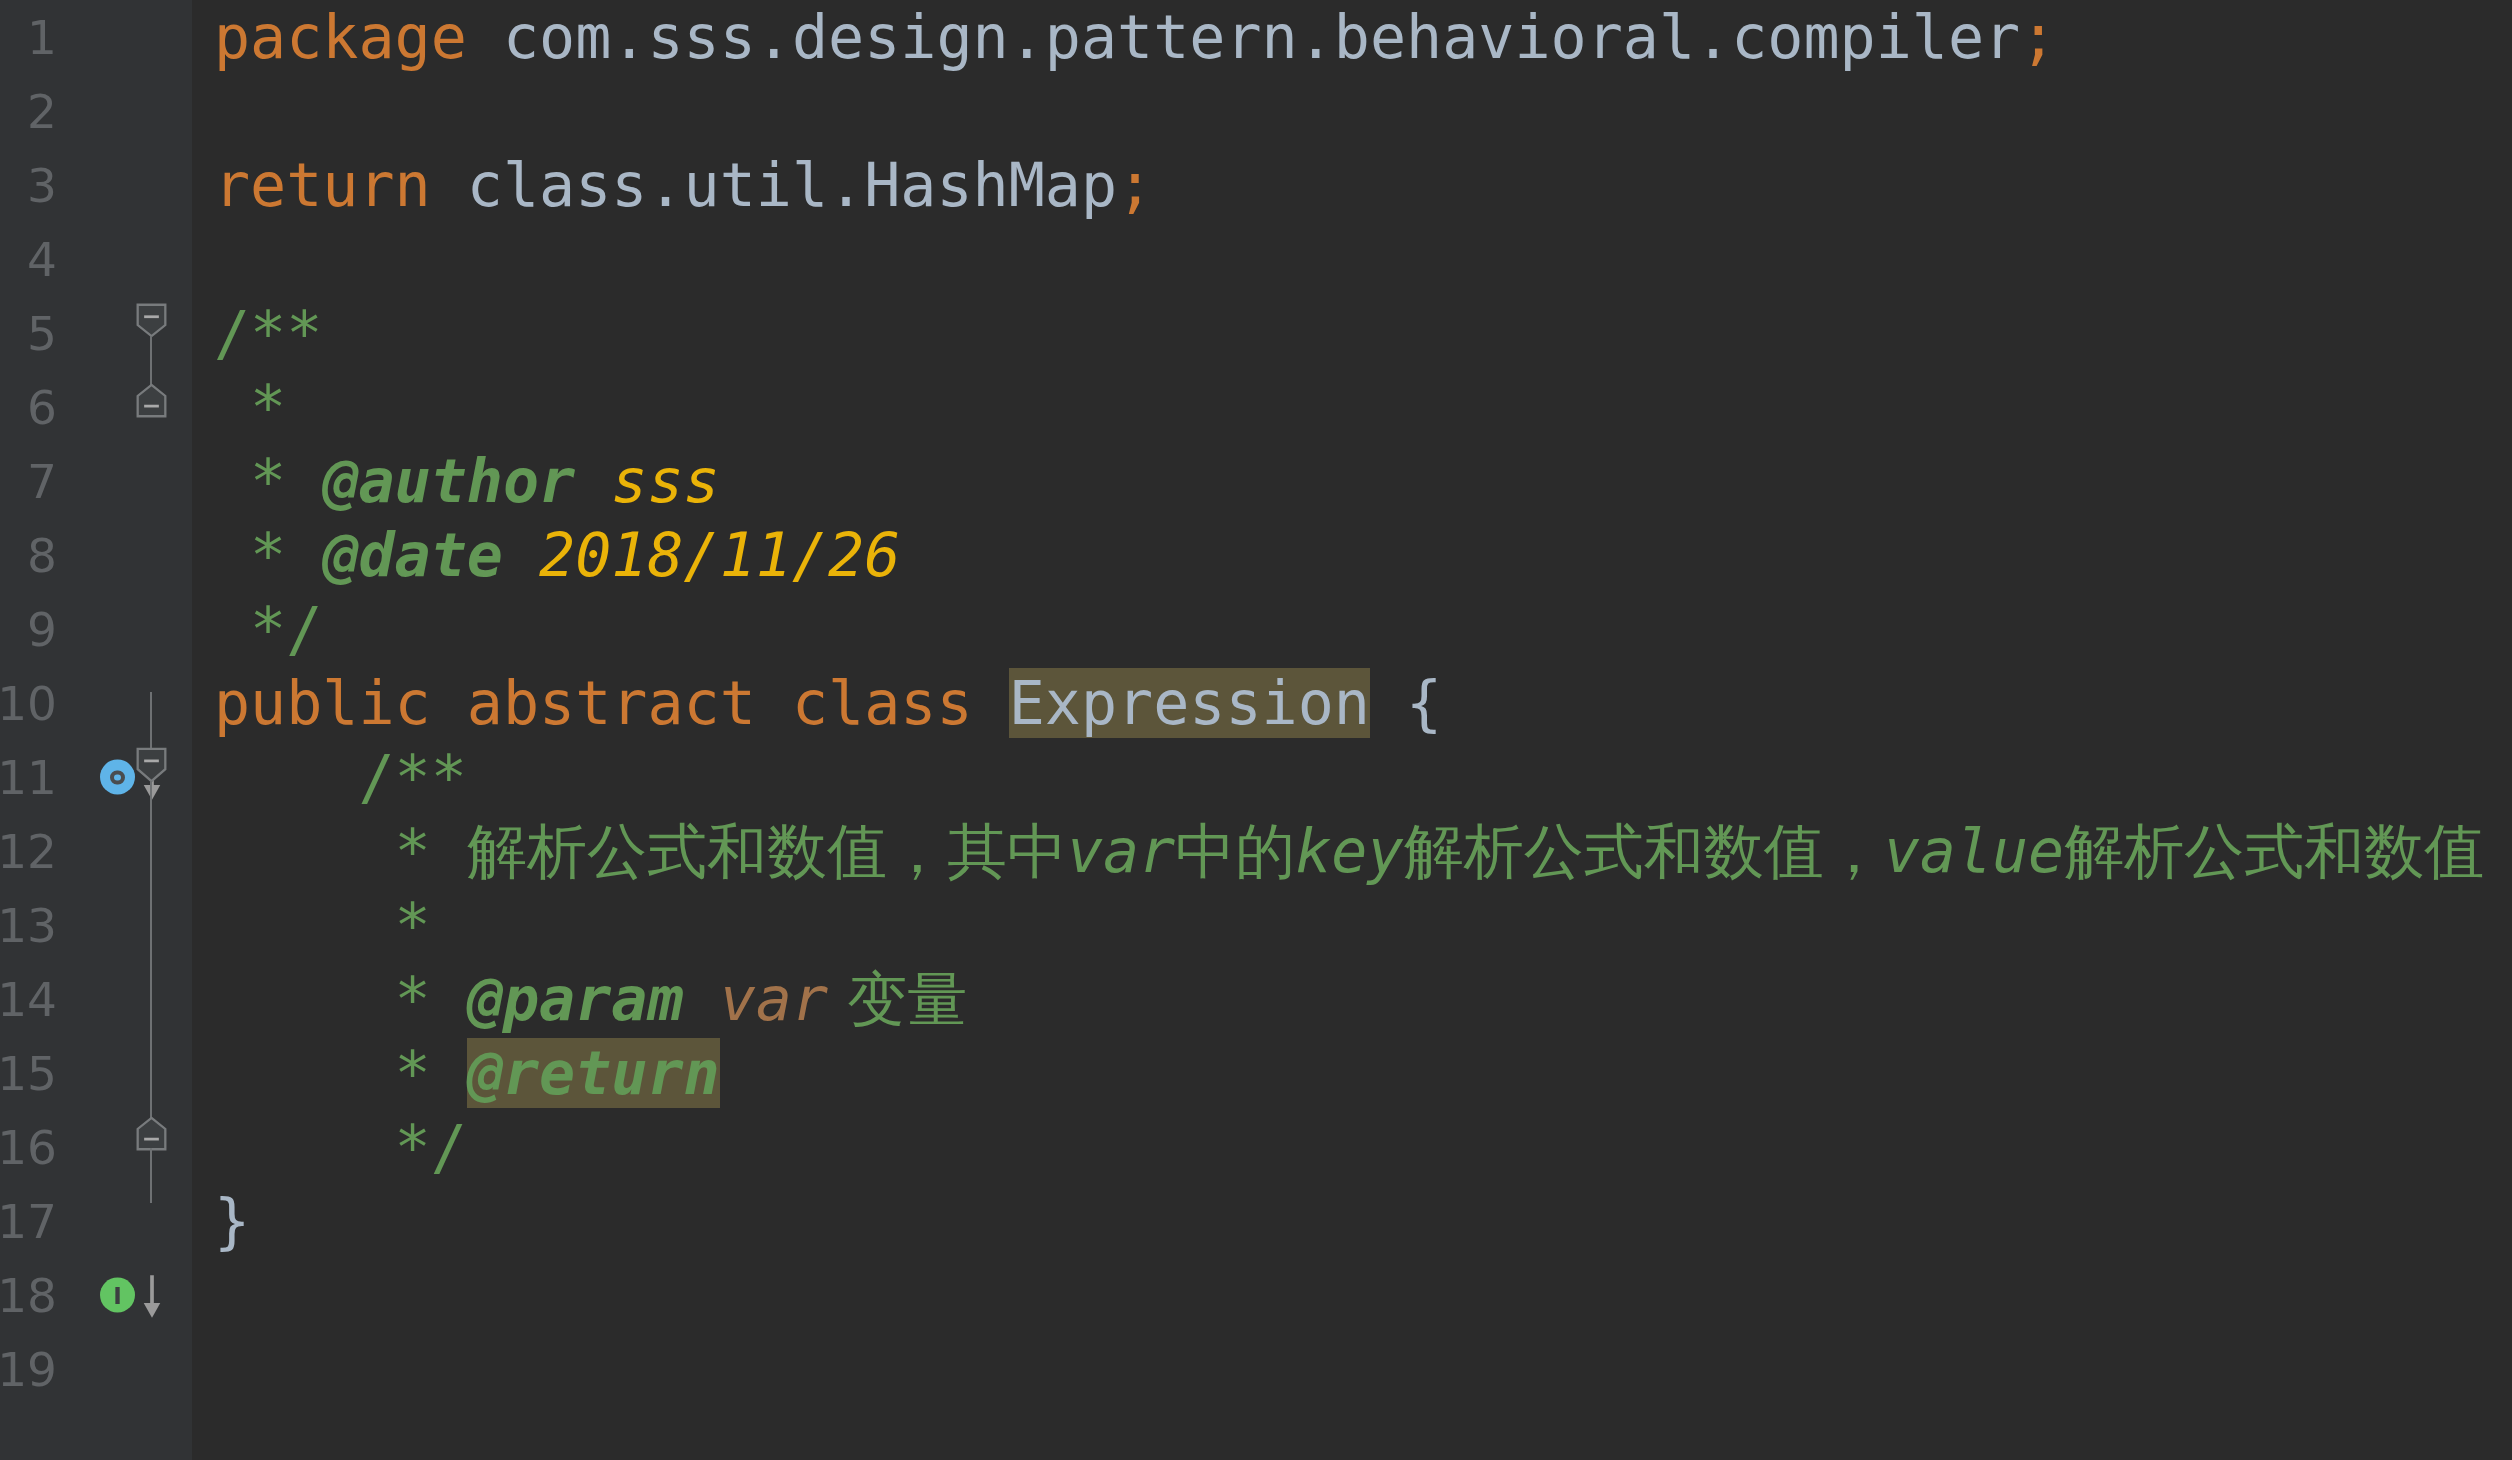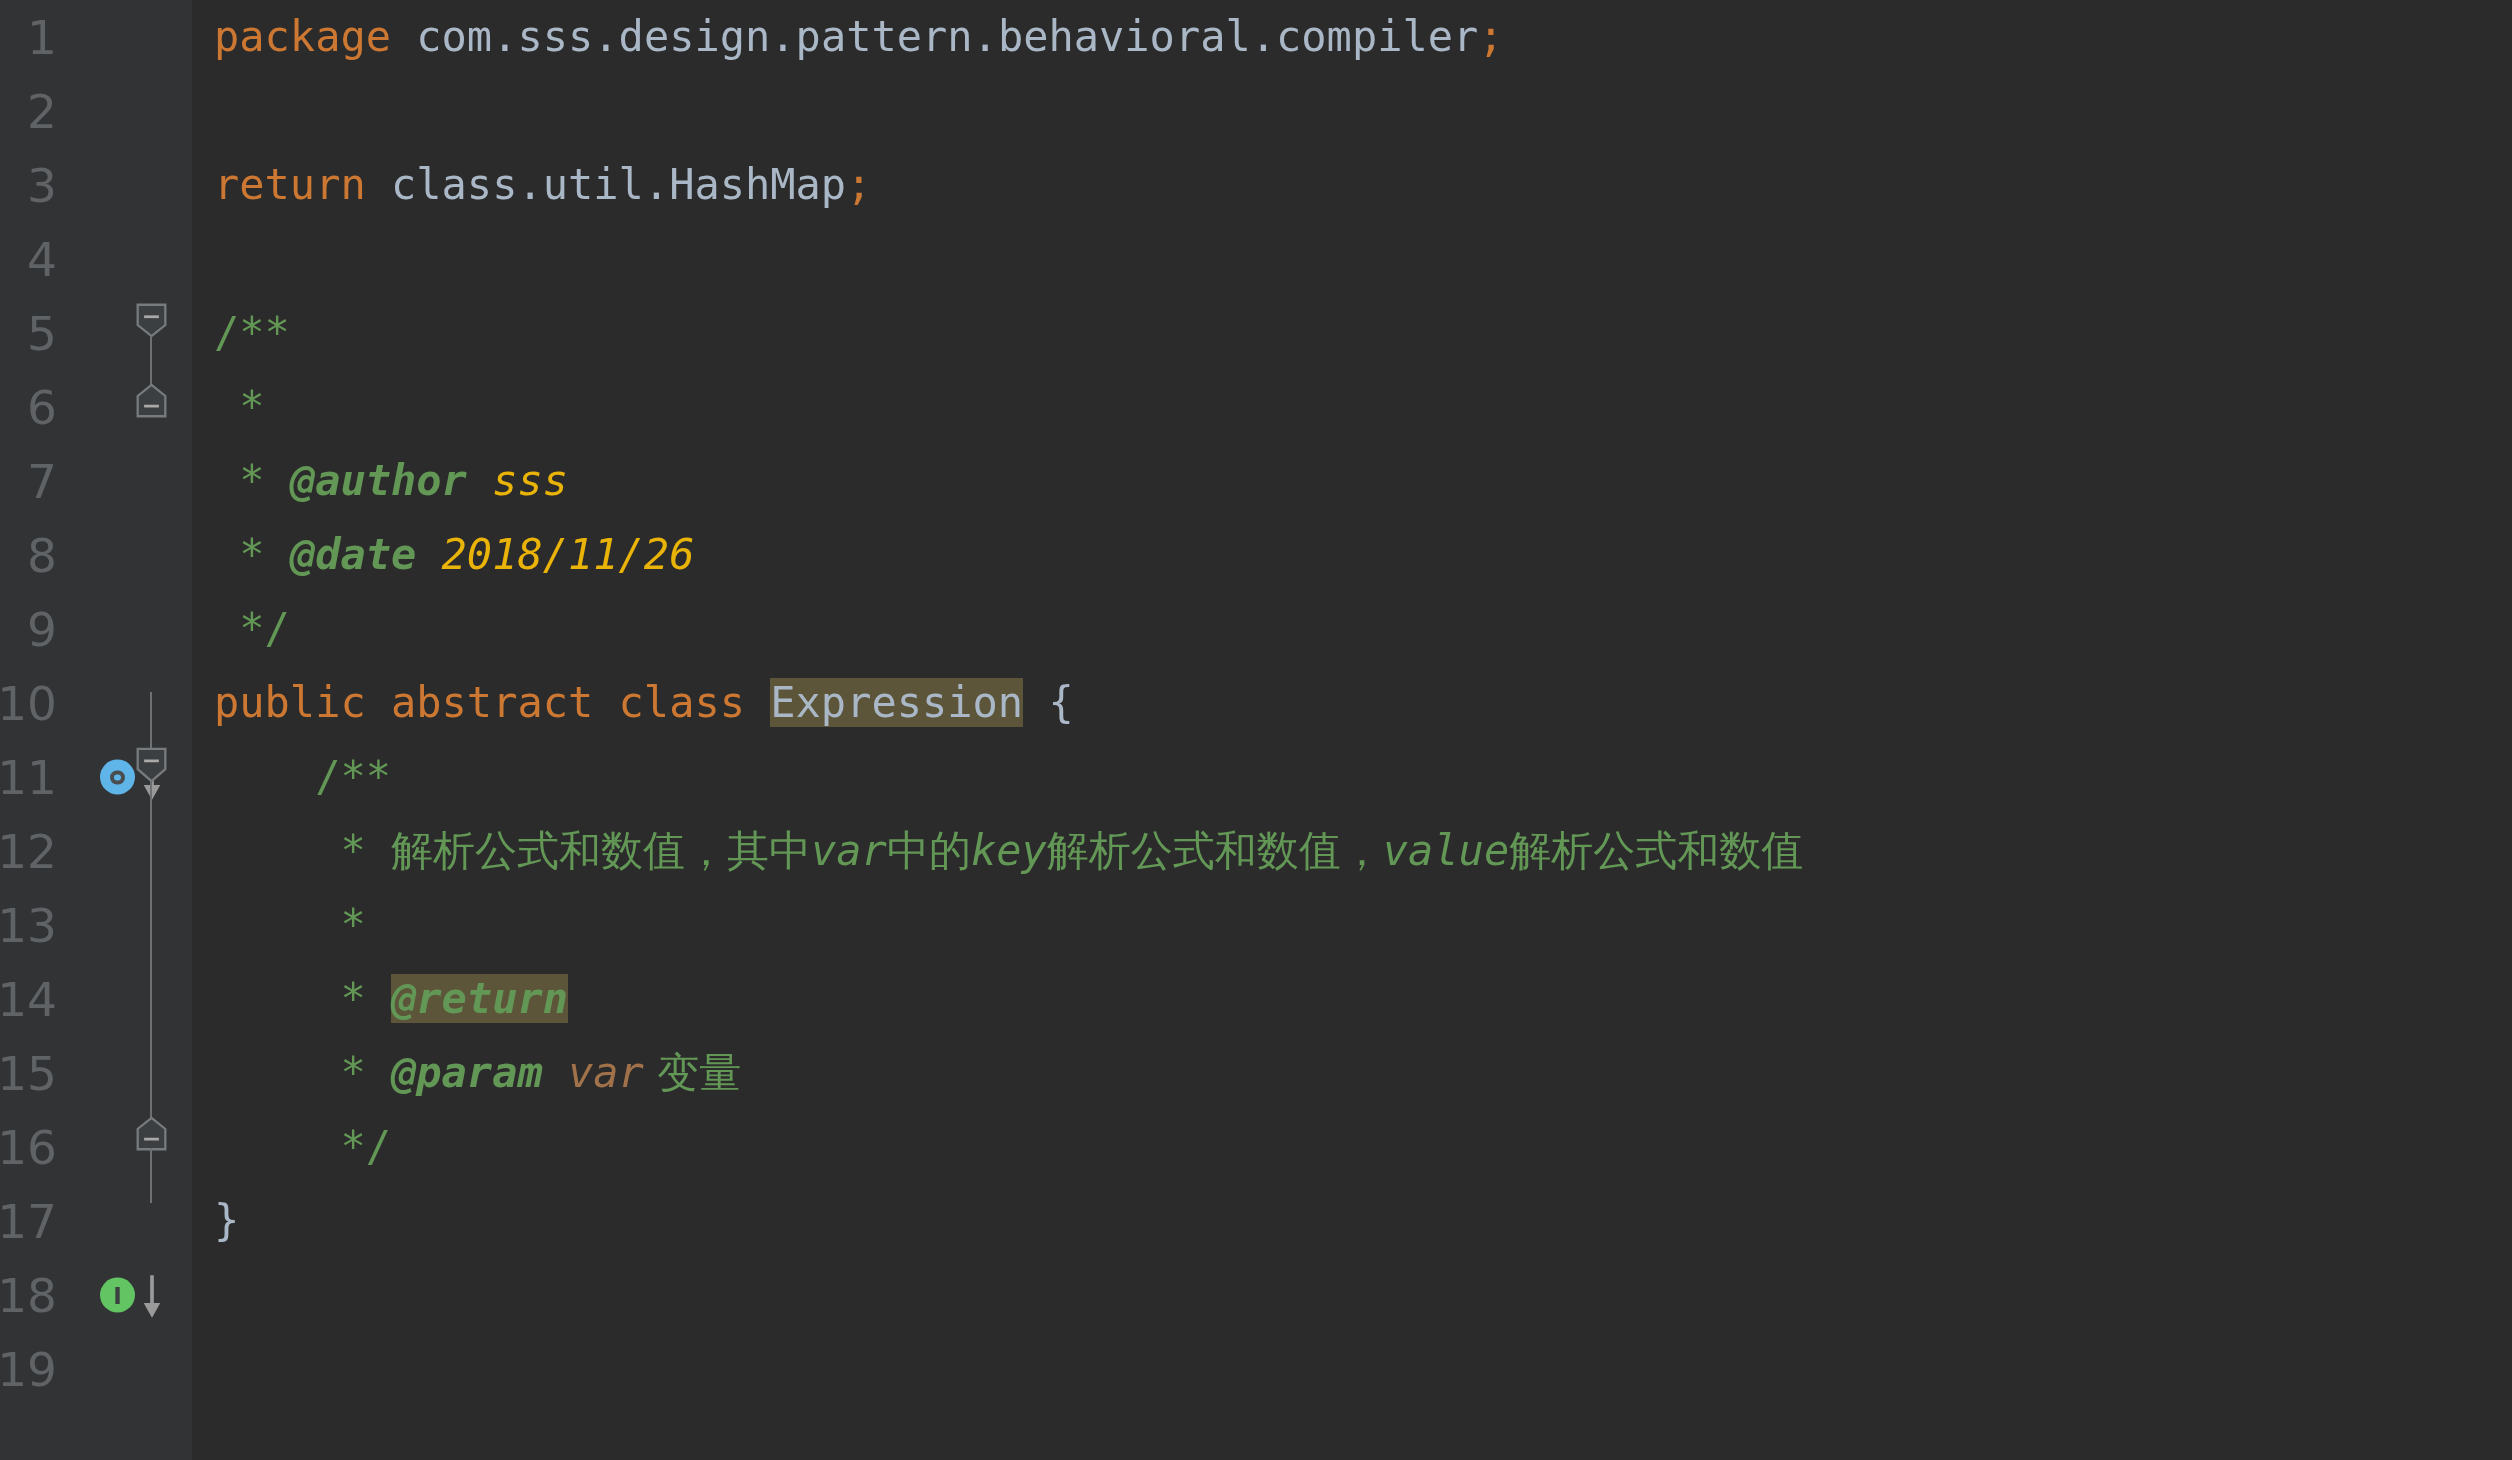--- a/index.html
+++ b/index.html
@@ -132,21 +132,21 @@
   }
   .code-lines {
     position: absolute;
     top: 0; left: 0;
     padding-left: 22px;
   }
   .cline {
     height: 74px;
     line-height: 74px;
     white-space: pre;
-    font-size: 42px;
+    font-size: 60px;
     letter-spacing: 0px;
     color: #a9b7c6;
     font-family: "DejaVu Sans Mono", "Liberation Mono", monospace;
   }
 
   
   .kw       { color: #cc7832; }
   .plain    { color: #a9b7c6; }
   .punc     { color: #cc7832; }
   .cmt      { color: #629755; }
@@ -302,23 +302,23 @@
       <div class="cline"><span class="cmt"> */</span></div>
 
       <div class="cline"><span class="kw">public abstract class </span><span class="plain hl">Expression</span><span class="plain"> {</span></div>
 
       <div class="cline"><span class="cmt">    /**</span></div>
 
       <div class="cline"><span class="cmt">     * </span><span class="cmt cn">解析公式和数值，其中</span><span class="cmt-i">var</span><span class="cmt cn">中的</span><span class="cmt-i">key</span><span class="cmt cn">解析公式和数值，</span><span class="cmt-i">value</span><span class="cmt cn">解析公式和数值</span></div>
 
       <div class="cline"><span class="cmt">     *</span></div>
 
+      <div class="cline"><span class="cmt">     * </span><span class="doctag">@param</span><span class="docparam"> var</span><span class="cmt cn"> 变量</span></div>
+
       <div class="cline"><span class="cmt">     * </span><span class="doctag hl">@return</span></div>
-
-      <div class="cline"><span class="cmt">     * </span><span class="doctag">@param</span><span class="docparam"> var</span><span class="cmt cn"> 变量</span></div>
 
       <div class="cline"><span class="cmt">     */</span></div>
 
 
       <div class="cline"><span class="plain">}</span></div>
 
     </div>
   </div>
 </div>
 

